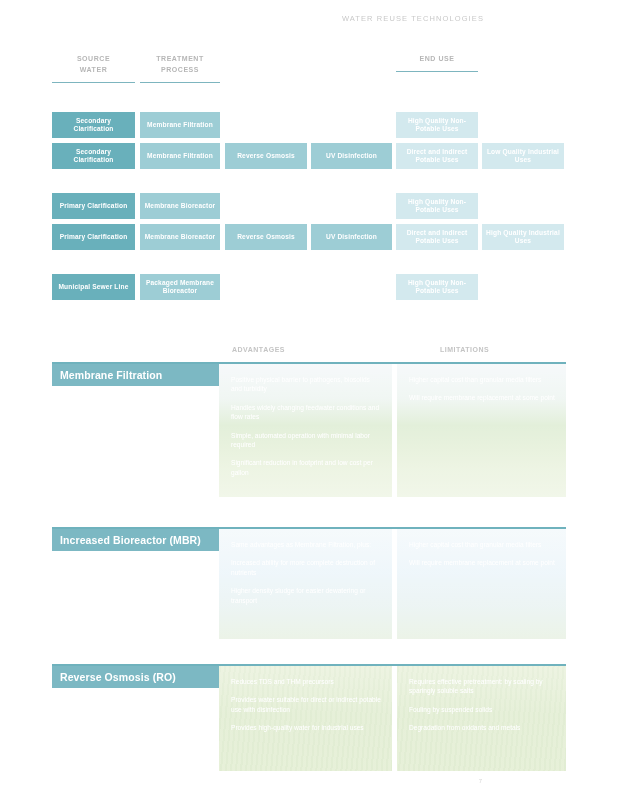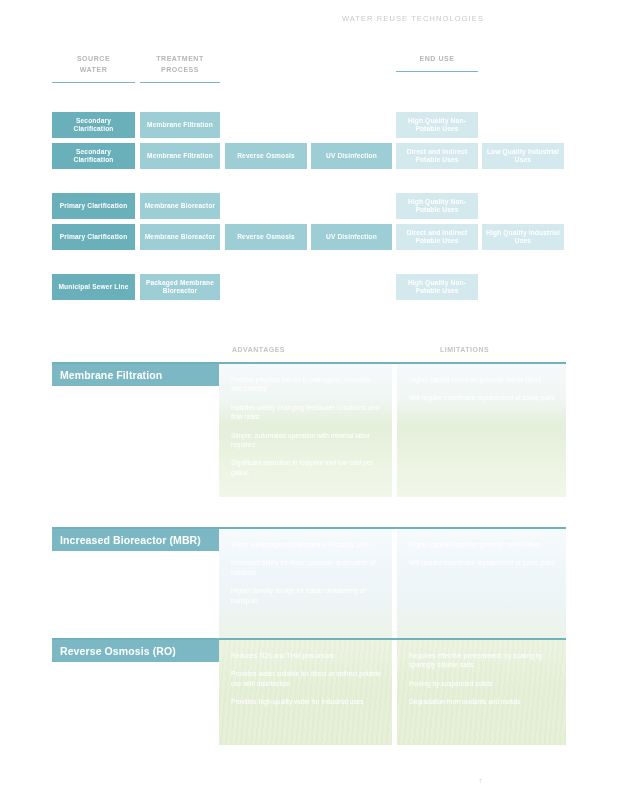--- a/index.html
+++ b/index.html
@@ -209,21 +209,21 @@
         <div class="panel panel-adv bg-sky" style="height: 110px;">
           <p>Same advantages as Membrane Filtration, plus:</p>
           <p>Increased ability for more complete destruction of nutrients</p>
           <p>Higher density sludge for easier dewatering or transport</p>
         </div>
         <div class="panel panel-lim bg-sky" style="height: 110px;">
           <p>Higher capital cost than granular media filters</p>
           <p>Will require membrane replacement at some point</p>
         </div>
       </div>
-      <div class="section" style="top: 638px; height: 105px; padding-left: 48px;">
+      <div class="section" style="top: 664px; height: 105px; padding-left: 48px;">
         <div class="sec-rule"></div>
         <div class="sec-title">Reverse Osmosis (RO)</div>
         <div class="panel panel-adv bg-grass" style="height: 105px;">
           <p>Reduces TDS and THM precursors</p>
           <p>Provides water suitable for direct or indirect potable use with disinfection</p>
           <p>Provides high-quality water for industrial uses</p>
         </div>
         <div class="panel panel-lim bg-grass" style="height: 105px;">
           <p>Requires effective pretreatment: by scaling by sparingly soluble salts</p>
           <p>Fouling by suspended solids</p>

